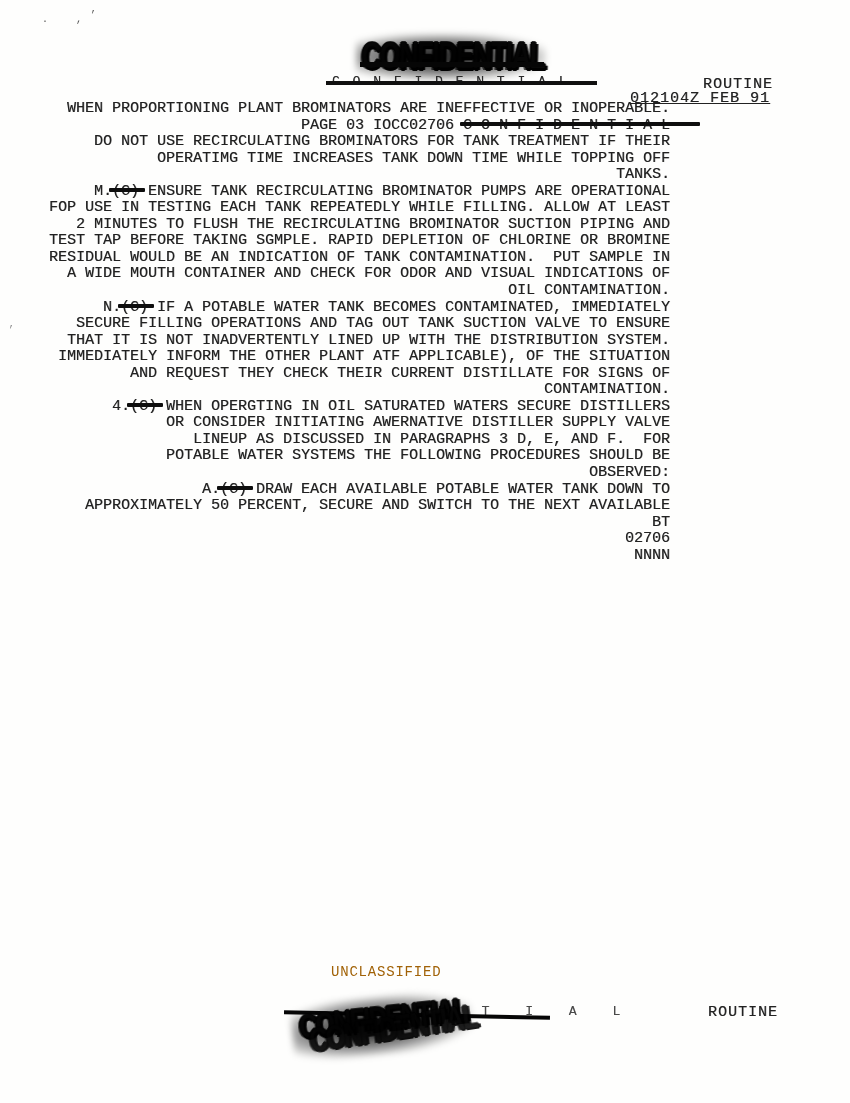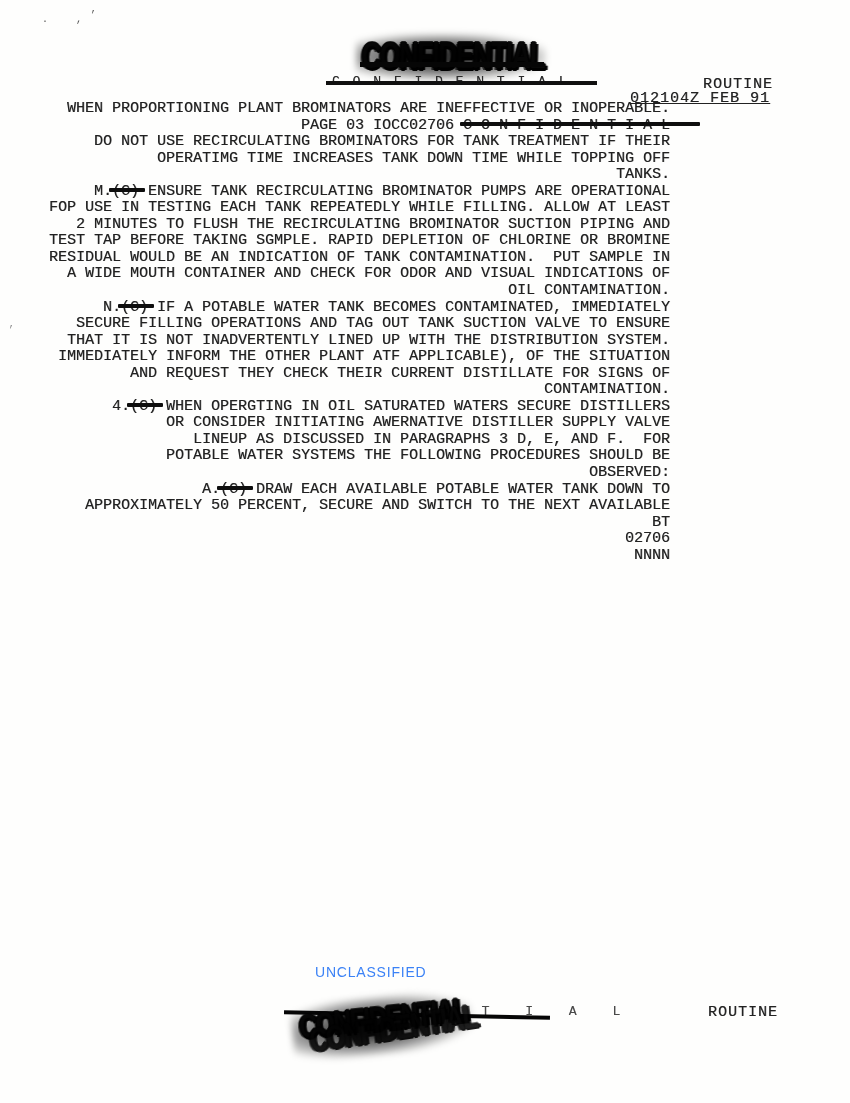--- a/index.html
+++ b/index.html
@@ -72,23 +72,23 @@
   #stamp-bottom .stamp-ink { font-size:25px; }
   #stamp-bottom .stamp-ink.double {
     position:absolute; left:8px; top:16px; opacity:.9; transform:scaleY(1.3) rotate(-2deg);
   }
   #stamp-bottom .stamp-blob { left:-8px; top:-2px; width:180px; height:58px; }
 
   #typed-bottom { left:438px; top:1004px; letter-spacing:14px; opacity:.85; }
   #bar-bottom { left:284px; top:1013px; width:266px; height:4px; transform:rotate(1.2deg); }
 
   #unclassified-label {
-    position:absolute; left:315px; top:964px;
-    font-family:Liberation Sans, sans-serif;
-    font-size:14px; letter-spacing:0.8px; color:#3b82f6;
+    position:absolute; left:331px; top:964px;
+    font-family:Liberation Mono, monospace;
+    font-size:14px; letter-spacing:0.8px; color:#a16207;
   }
 
   
   .speck { position:absolute; color:#555; font-size:10px; }
   .speck.s1 { left:42px; top:14px; }
   .speck.s2 { left:76px; top:14px; }
   .speck.s3 { left:90px; top:10px; }
   .speck.s4 { left:8px;  top:325px; color:#888; }
 </style>
 </head>

